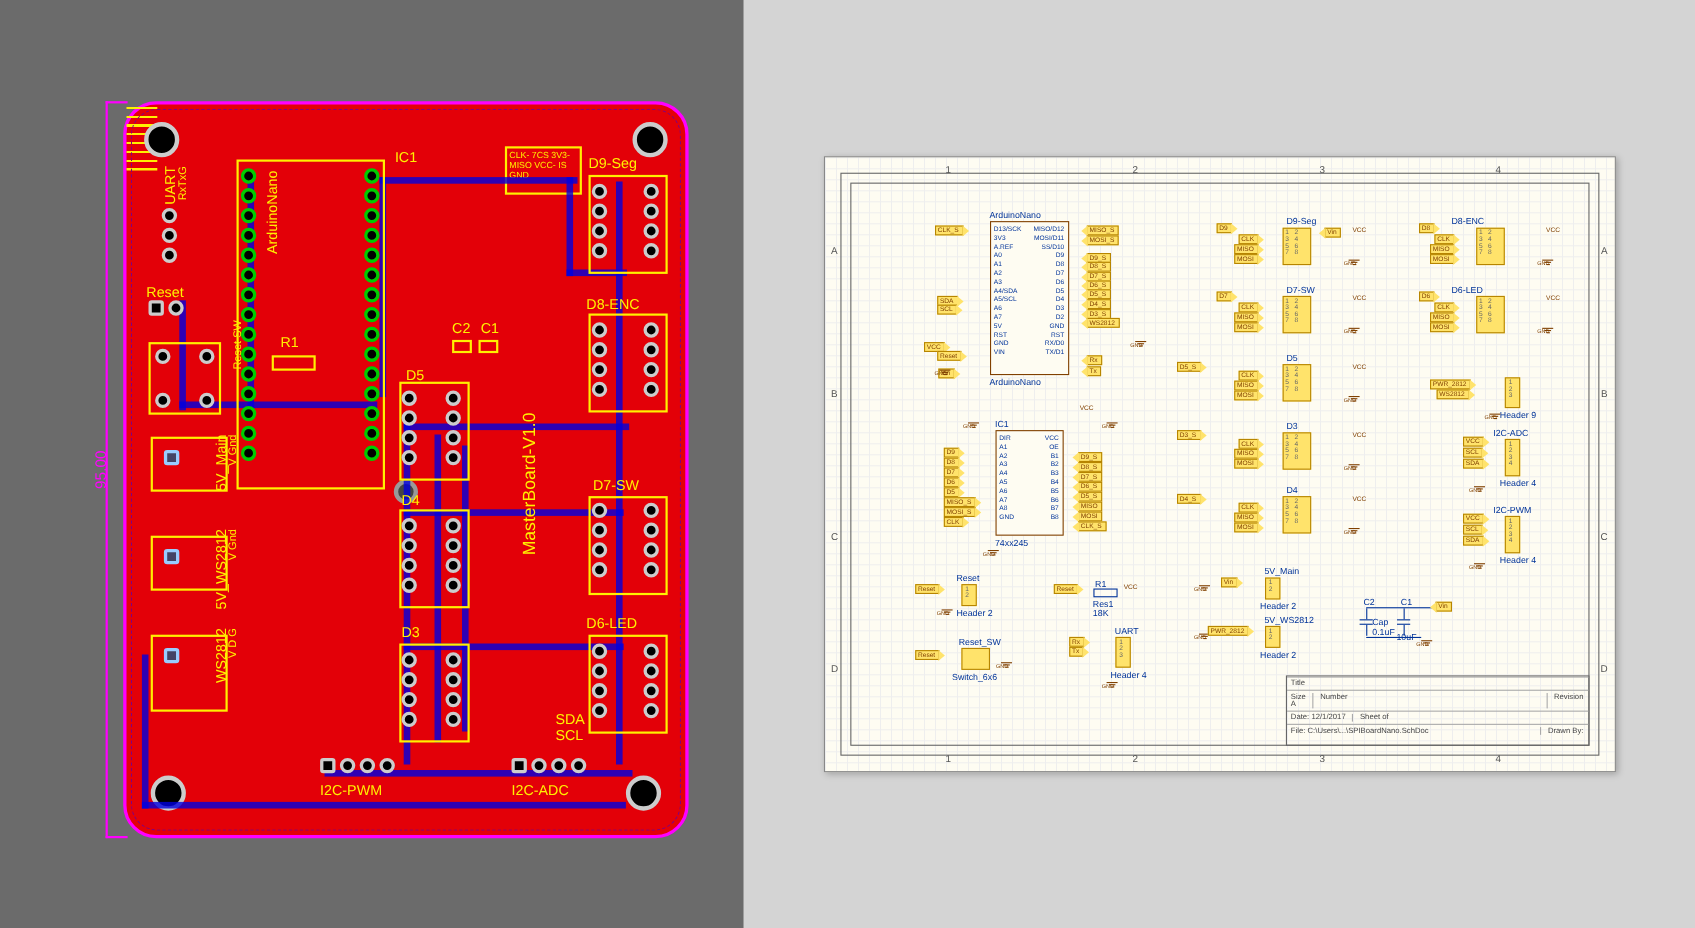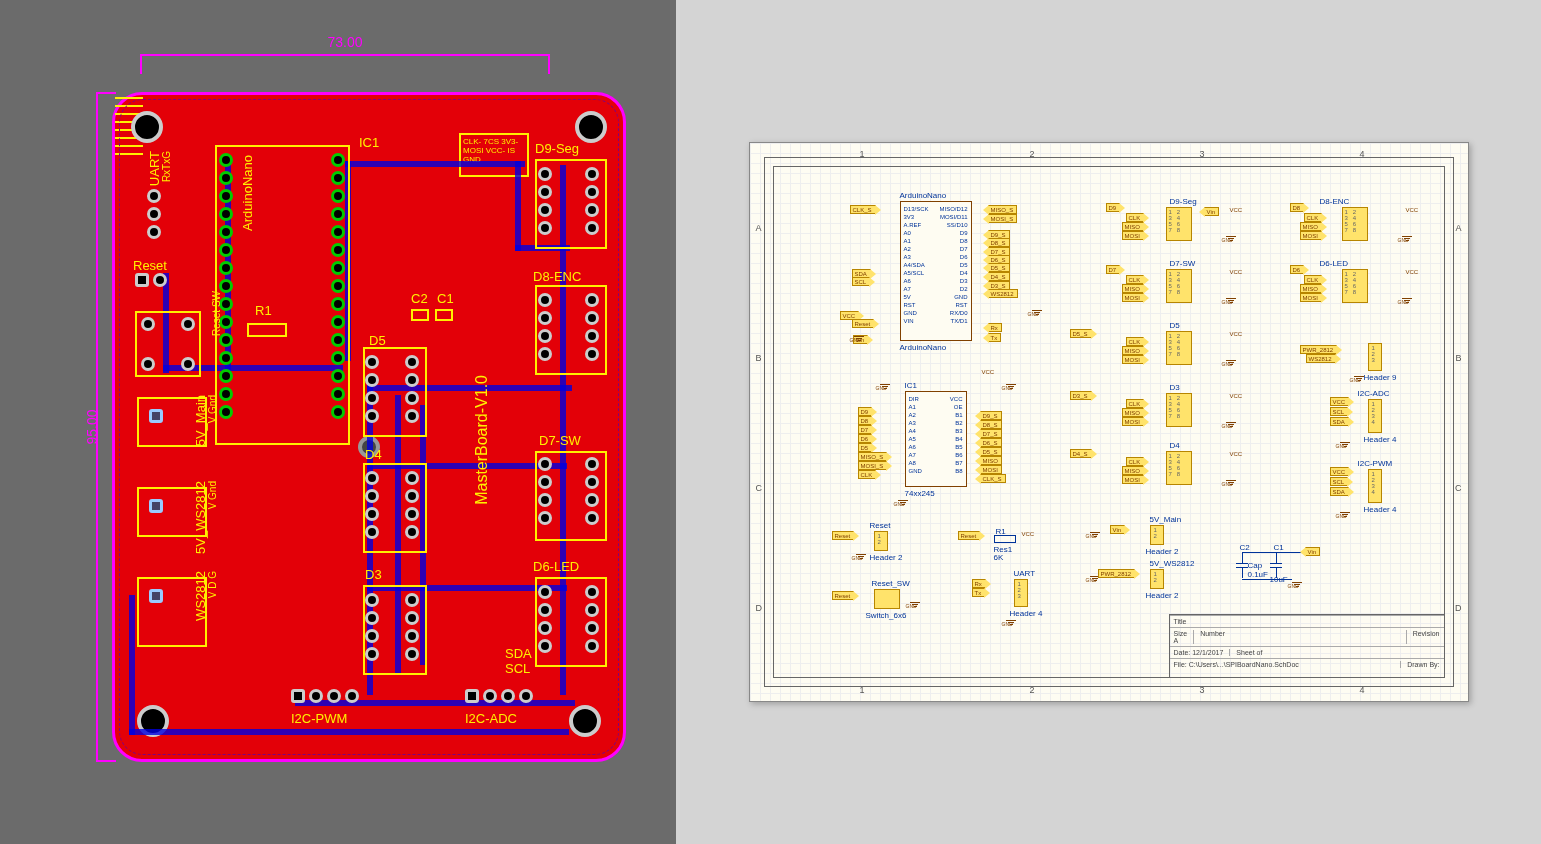--- a/index.html
+++ b/index.html
@@ -227,37 +227,34 @@
   font-size: 7px;
   color: #444;
 }
 .title-block div { border-top: 1px solid #aaa; padding: 2px 4px; display:flex; gap:6px;}
 .title-block .cell { border-right: 1px solid #aaa; padding-right:6px;}
 </style>
 </head>
 <body>
 
 <div class="pcb-panel">
-  <div class="pcb-dim-h">
-    <span class="pcb-dim-h-text">73.00</span>
-  </div>
   <div class="pcb-dim-v">
     <span class="pcb-dim-v-text">95.00</span>
   </div>
 
   <div class="pcb-board">
 
     <div class="mh tlh"></div>
     <div class="mh trh"></div>
     <div class="mh blh"></div>
     <div class="mh brh"></div>
     <div class="center-hole"></div>
 
     <div class="silk-box" style="left:344px; top:38px; width:70px; height:44px; font-size:8px; color:#fff000; padding:2px; line-height:9px;">CLK- 7CS
-3V3- MOSI
+3V3- MISO
 VCC- IS
 GND</div>
 
     <div class="trace" style="left:48px; top:178px; width:6px; height:100px;"></div>
     <div class="trace" style="left:48px; top:270px; width:180px; height:6px;"></div>
     <div class="trace" style="left:110px; top:66px; width:6px; height:212px;"></div>
     <div class="trace" style="left:14px; top:500px; width:6px; height:140px;"></div>
     <div class="trace" style="left:14px; top:634px; width:440px; height:6px;"></div>
     <div class="trace" style="left:180px; top:605px; width:280px; height:6px;"></div>
     <div class="trace" style="left:230px; top:66px; width:6px; height:200px;"></div>
@@ -762,21 +759,21 @@
     <div class="pwr-sym" style="left:160px; top:452px;">
         <span class="gnd-text">GND</span>
       </div>
     <span class="chip-title" style="left:116px; top:468px;">Switch_6x6</span>
 
     <div class="netlabel rp" style="left:208px; top:388px;">Reset</div>
     <span class="chip-title" style="left:246px; top:384px;">R1</span>
     <div style="position:absolute; left:244px; top:392px; width:22px; height:8px; border:1px solid #003399;"></div>
     <div class="vcc-sym" style="left:272px; top:388px;">VCC</div>
     <span class="chip-title" style="left:244px; top:402px;">Res1</span>
-    <span class="chip-title" style="left:244px; top:410px;">6K</span>
+    <span class="chip-title" style="left:244px; top:410px;">18K</span>
 
     <div class="netlabel rp" style="left:222px; top:436px;">Rx</div>
     <div class="netlabel rp" style="left:222px; top:445px;">Tx</div>
     <span class="chip-title" style="left:264px; top:426px;">UART</span>
     <div class="header-sym" style="left:264px; top:436px; width:14px; height:28px;">
         <span class="pn" style="left:3px;top:1px;">1<br>2<br>3</span>
       </div>
     <div class="pwr-sym" style="left:256px; top:470px;">
         <span class="gnd-text">GND</span>
       </div>

